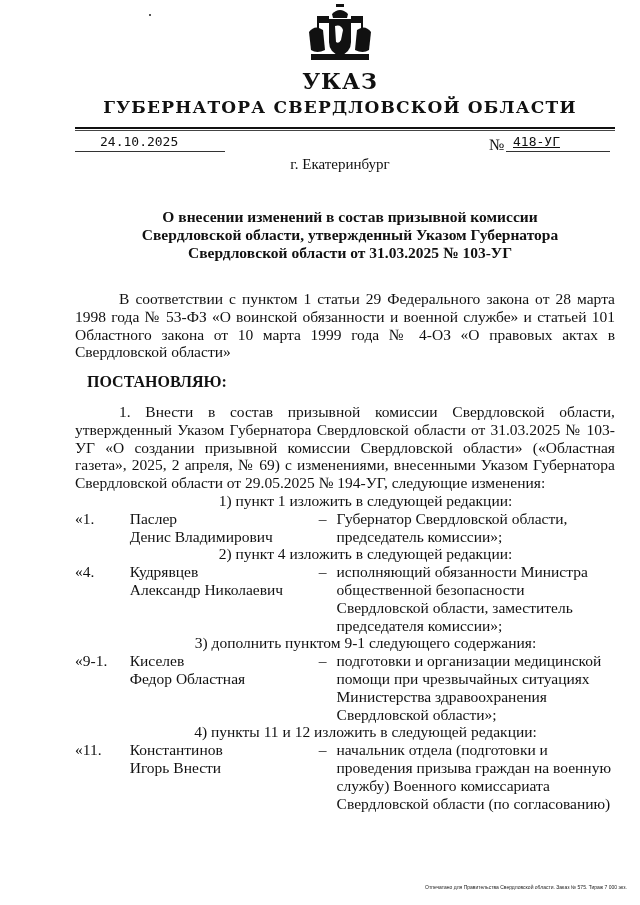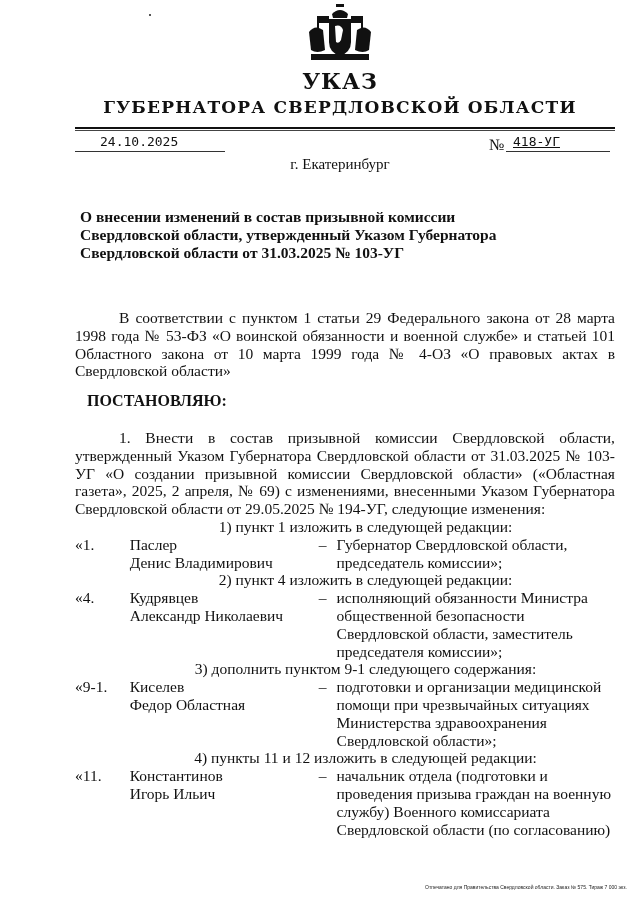--- a/index.html
+++ b/index.html
@@ -10,24 +10,24 @@
   .t1 { top:68px; font-size:22px; letter-spacing:1px; }
   .t2 { top:97px; font-size:17px; letter-spacing:1.2px; }
   .rule1 { position:absolute; left:75px; top:127px; width:540px; height:2px; background:#111; }
   .rule2 { position:absolute; left:75px; top:130px; width:540px; height:1px; background:#444; }
   .date { position:absolute; left:100px; top:134px; font-family:"DejaVu Sans Mono", monospace; font-size:13px; }
   .date-line { position:absolute; left:75px; top:151px; width:150px; height:1px; background:#333; }
   .num-sign { position:absolute; left:489px; top:136px; font-size:16px; }
   .num { position:absolute; left:513px; top:134px; font-family:"DejaVu Sans Mono", monospace; font-size:13px;text-decoration:underline; }
   .num-line { position:absolute; left:506px; top:151px; width:104px; height:1px; background:#333; }
   .city { position:absolute; left:0; width:680px; top:156px; text-align:center; font-size:15px; }
-  .heading { position:absolute; left:80px; width:540px; top:208px; font-weight:bold; font-size:15.5px; line-height:18px; }
+  .heading { position:absolute; left:80px; width:540px; top:208px; text-align:center; font-weight:bold; font-size:15.5px; line-height:18px; }
   .body { position:absolute; left:75px; width:540px; top:290px; font-size:15.5px; line-height:17.8px; }
   .p { text-align:justify; text-indent:44px; margin:0; }
-  .p.last { text-align-last:left;margin-top:19px; }
+  .p.last { text-align-last:left; }
   .bold { font-weight:bold; font-size:16px; margin:12px; }
   .sub { margin:0; padding-left:41px;text-align:center; }
   .entry { display:flex; margin:0; }
   .e-num { width:55px; }
   .e-name { width:190px; }
   .e-dash { width:18px; }
   .e-role { width:280px; }
   .footer { position:absolute; left:425px; top:884px; font-family:"Liberation Sans", sans-serif; font-size:5px; color:#222; white-space:nowrap; }
 </style>
 </head>
@@ -121,21 +121,21 @@
       <div>Министерства здравоохранения</div>
       <div>Свердловской области»;</div>
     </div>
   </div>
 
   <p class="sub">4) пункты 11 и 12 изложить в следующей редакции:</p>
   <div class="entry">
     <div class="e-num">«11.</div>
     <div class="e-name">
       <div>Константинов</div>
-      <div>Игорь Ильич</div>
+      <div>Игорь Внести</div>
     </div>
     <div class="e-dash">–</div>
     <div class="e-role">
       <div>начальник отдела (подготовки и</div>
       <div>проведения призыва граждан на военную</div>
       <div>службу) Военного комиссариата</div>
       <div>Свердловской области (по согласованию)</div>
     </div>
   </div>
 </div>

